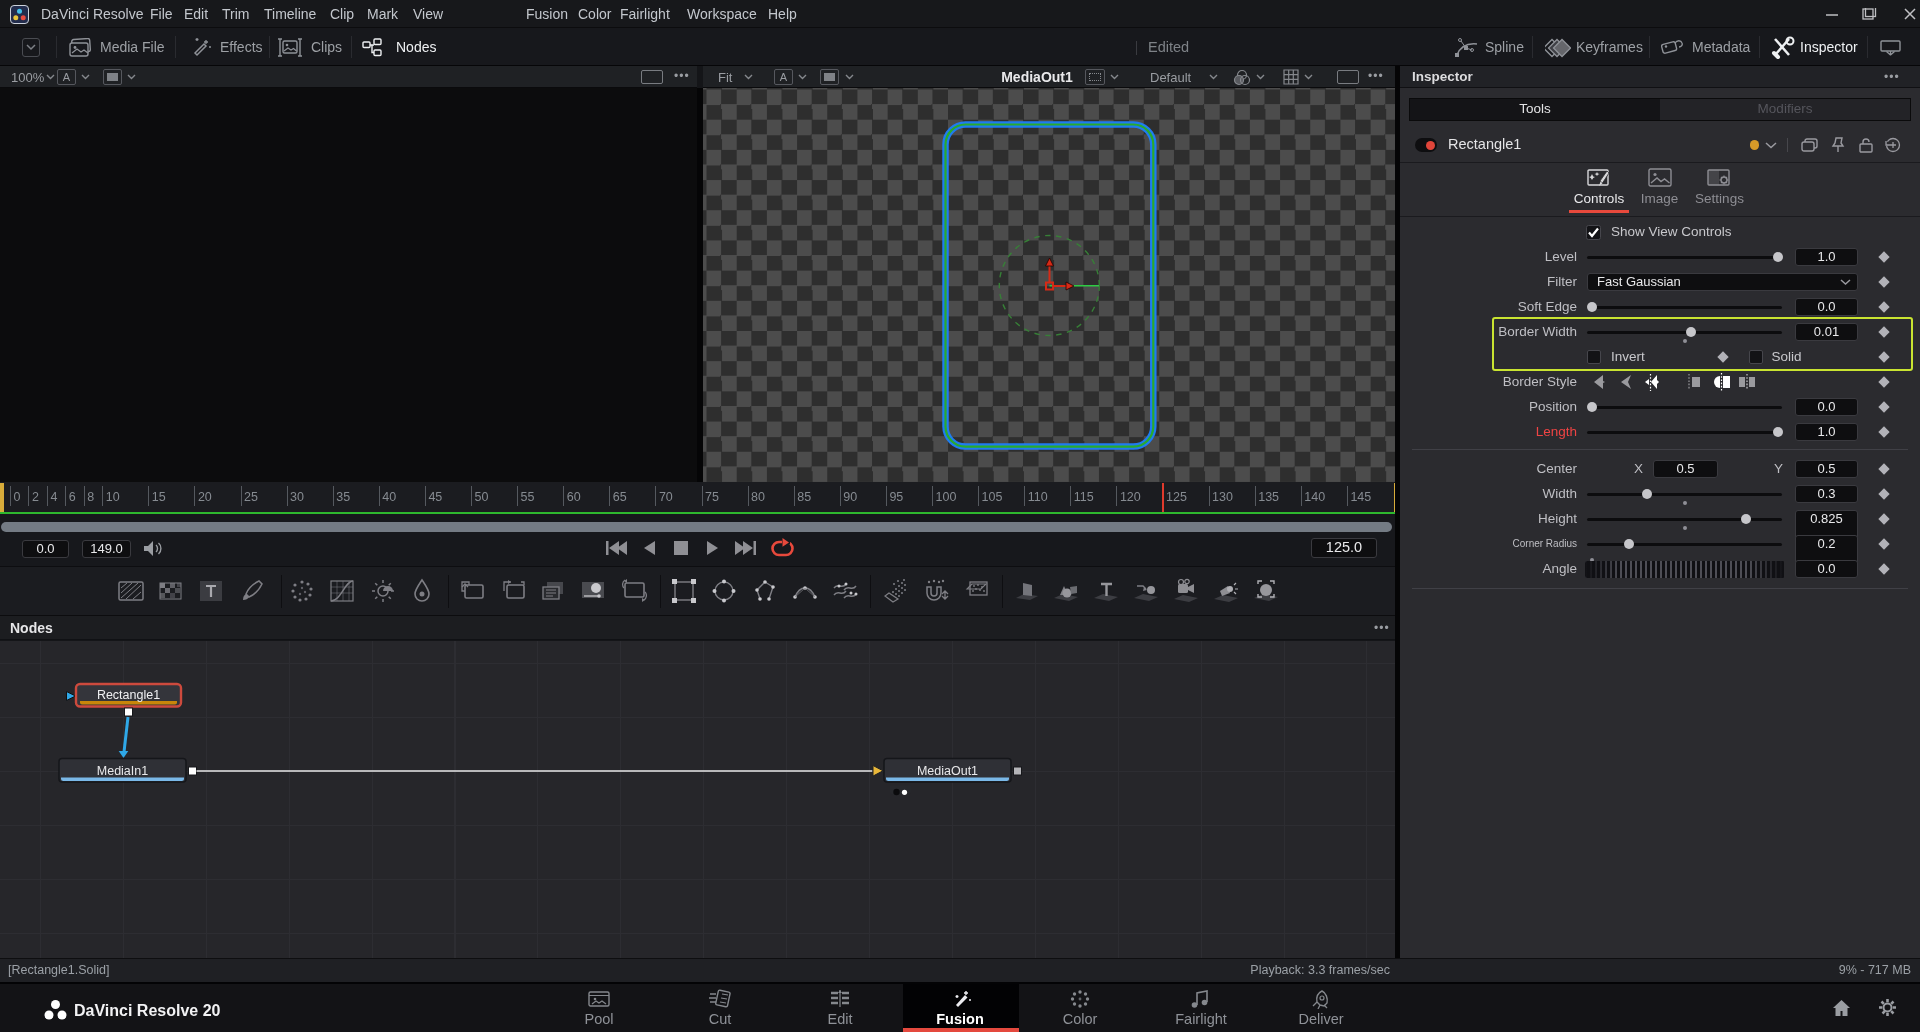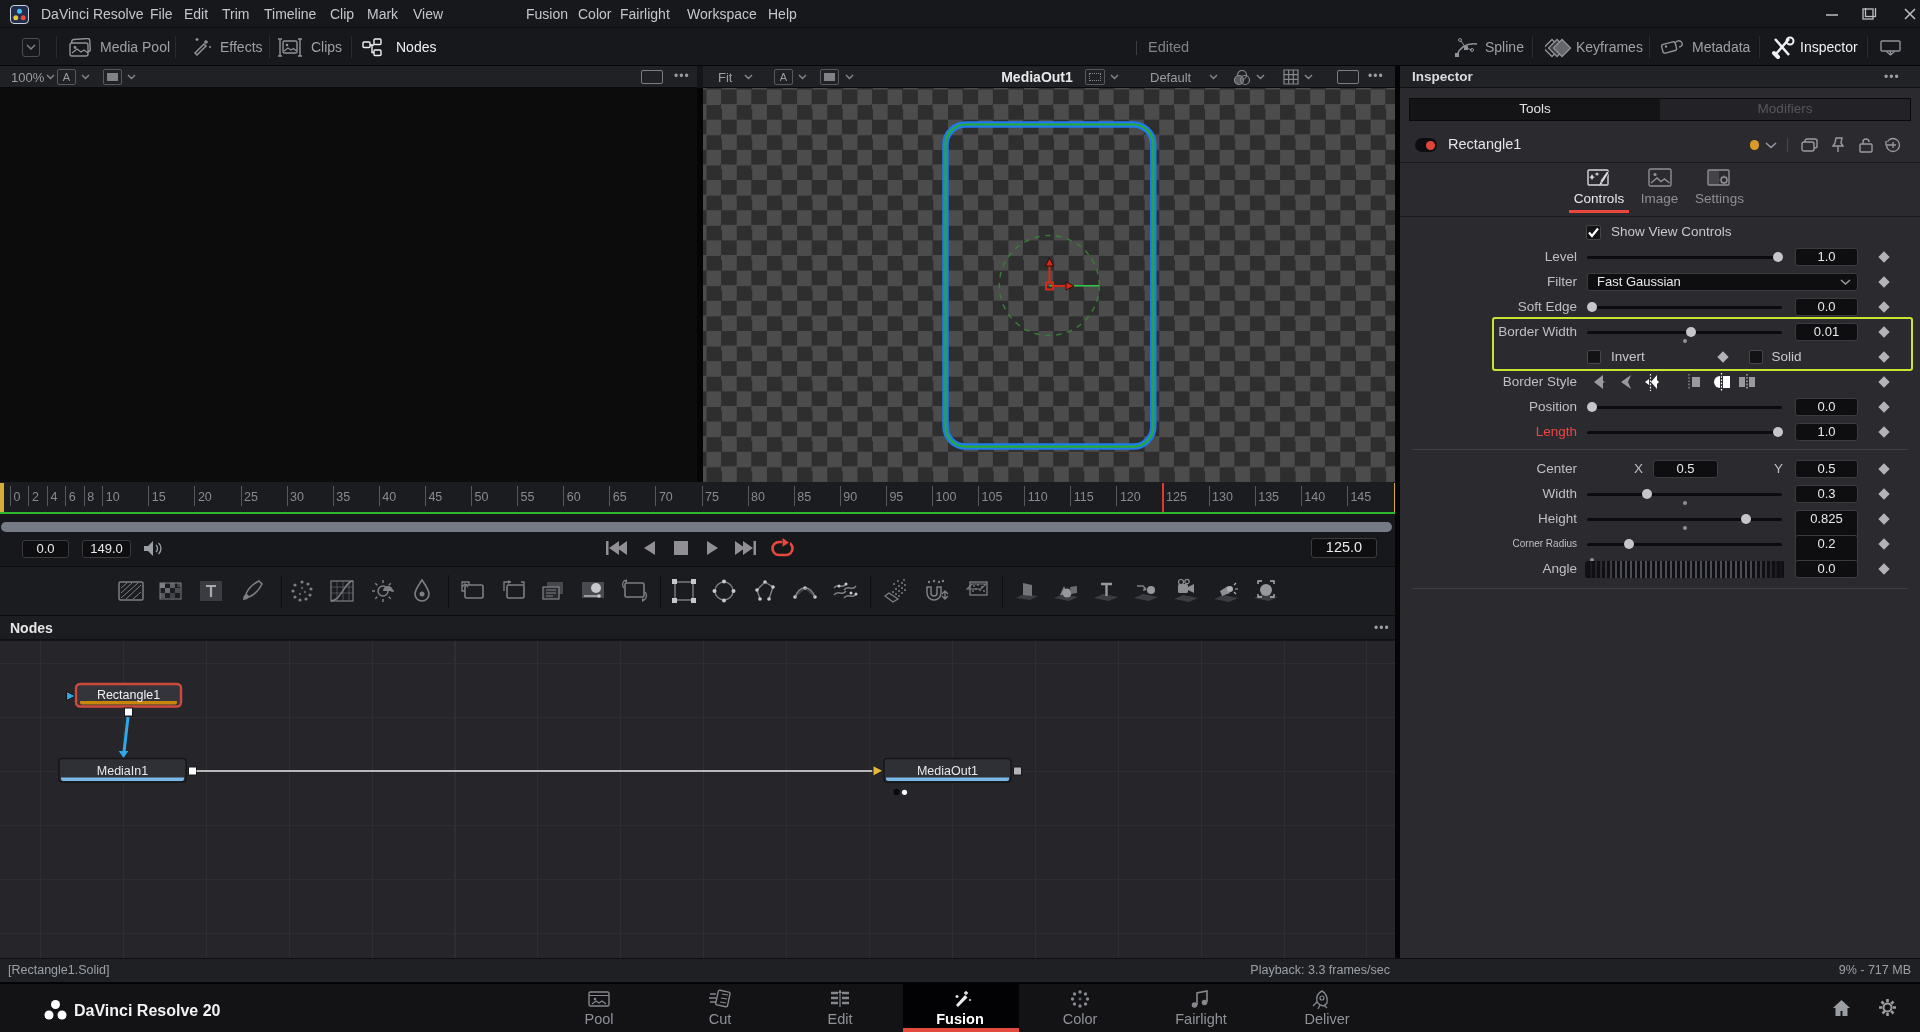--- a/index.html
+++ b/index.html
@@ -59,21 +59,21 @@
 <div class="abs" style="left:56px;top:36px;width:1px;height:22px;background:#2a2b30"></div>
 <div class="abs" style="left:175px;top:36px;width:1px;height:22px;background:#2a2b30"></div>
 <div class="abs" style="left:269px;top:36px;width:1px;height:22px;background:#2a2b30"></div>
 <div class="abs" style="left:351px;top:36px;width:1px;height:22px;background:#2a2b30"></div>
 <svg class="abs" style="left:68.0px;top:38.0px" width="23" height="19" viewBox="0 0 23 19" fill="none">
       <rect x="4" y="1" width="18" height="13" rx="2" stroke="#8f9298" stroke-width="1.4" transform="rotate(-4 13 7)"></rect>
       <rect x="2" y="5" width="18" height="13" rx="2" fill="#17181c" stroke="#8f9298" stroke-width="1.4"></rect>
       <circle cx="7" cy="9.5" r="1.4" fill="#8f9298"></circle>
       <path d="M4 15l5-4 4 3 3-2 4 3" stroke="#8f9298" stroke-width="1.3"></path>
     </svg>
-<div class="abs txt" style="top:37.0px;font-size:14.0px;color:#9da0a5;line-height:21.0px;left:100.0px;">Media Pool</div>
+<div class="abs txt" style="top:37.0px;font-size:14.0px;color:#9da0a5;line-height:21.0px;left:100.0px;">Media File</div>
 <svg class="abs" style="left:190.0px;top:37.0px" width="21" height="21" viewBox="0 0 21 21" fill="none">
       <path d="M5 16L14 7l2 2-9 9z" stroke="#8f9298" stroke-width="1.5"></path>
       <path d="M16 3v4M14 5h4M7 1v3M5.5 2.5h3M19 10h3" stroke="#8f9298" stroke-width="1.3"></path>
     </svg>
 <div class="abs txt" style="top:37.0px;font-size:14.0px;color:#9da0a5;line-height:21.0px;left:220.0px;">Effects</div>
 <svg class="abs" style="left:277.0px;top:38.0px" width="26" height="19" viewBox="0 0 26 19" fill="none">
       <path d="M3 1v17M1 1h4M1 18h4M23 1v17M21 1h4M21 18h4" stroke="#8f9298" stroke-width="1.4"></path>
       <rect x="6" y="3" width="14" height="12" rx="1.5" stroke="#8f9298" stroke-width="1.4"></rect>
       <circle cx="10" cy="7" r="1.3" fill="#8f9298"></circle>
       <path d="M7 13l4-3 3 2 2.5-1.5 3 2.5" stroke="#8f9298" stroke-width="1.2"></path>
@@ -594,21 +594,21 @@
       <path d="M7 16V4l10-2v11" stroke="#85888d" stroke-width="1.6"></path>
       <circle cx="4.5" cy="16" r="2.8" fill="#85888d"></circle>
       <circle cx="14.5" cy="13.5" r="2.8" fill="#85888d"></circle>
     </svg>
 <div class="abs txt" style="top:1008.6px;font-size:14.5px;color:#8f9298;line-height:21.8px;left:1201.0px;transform:translateX(-50%);">Fairlight</div>
 <svg class="abs" style="left:1310.0px;top:989.0px" width="22" height="20" viewBox="0 0 22 20" fill="none">
       <path d="M12 2c4 2 6 7 5 12l-3 3-4-1-3-3c-1-5 1-9 5-11z" stroke="#85888d" stroke-width="1.4"></path>
       <circle cx="12" cy="9" r="2" stroke="#85888d" stroke-width="1.2"></circle>
       <path d="M7 13l-4 4M10 16l-2 4M14 16l3 3" stroke="#85888d" stroke-width="1.3"></path>
     </svg>
-<div class="abs txt" style="top:1008.6px;font-size:14.5px;color:#8f9298;line-height:21.8px;left:1321.0px;transform:translateX(-50%);margin-left:6px;">Deliver</div>
+<div class="abs txt" style="top:1008.6px;font-size:14.5px;color:#8f9298;line-height:21.8px;left:1321.0px;transform:translateX(-50%);">Deliver</div>
 <svg class="abs" style="left:1832.0px;top:999.0px" width="19" height="18" viewBox="0 0 19 18" fill="none">
       <path d="M9.5 1L1 9h2.5v8h5v-5h2v5h5V9H18z" fill="#9a9da2"></path>
     </svg>
 <svg class="abs" style="left:1878.0px;top:998.0px" width="19" height="19" viewBox="0 0 19 19" fill="none">
       <circle cx="9.5" cy="9.5" r="4" stroke="#9a9da2" stroke-width="2"></circle>
       <g stroke="#9a9da2" stroke-width="2.6">
         <path d="M9.5 1v3.2M9.5 14.8V18M1 9.5h3.2M14.8 9.5H18M3.5 3.5l2.3 2.3M13.2 13.2l2.3 2.3M15.5 3.5l-2.3 2.3M6.8 13.2l-2.3 2.3"></path>
       </g>
     </svg>
 <div class="abs" style="left:1395px;top:66px;width:5px;height:892px;background:#050506"></div>

